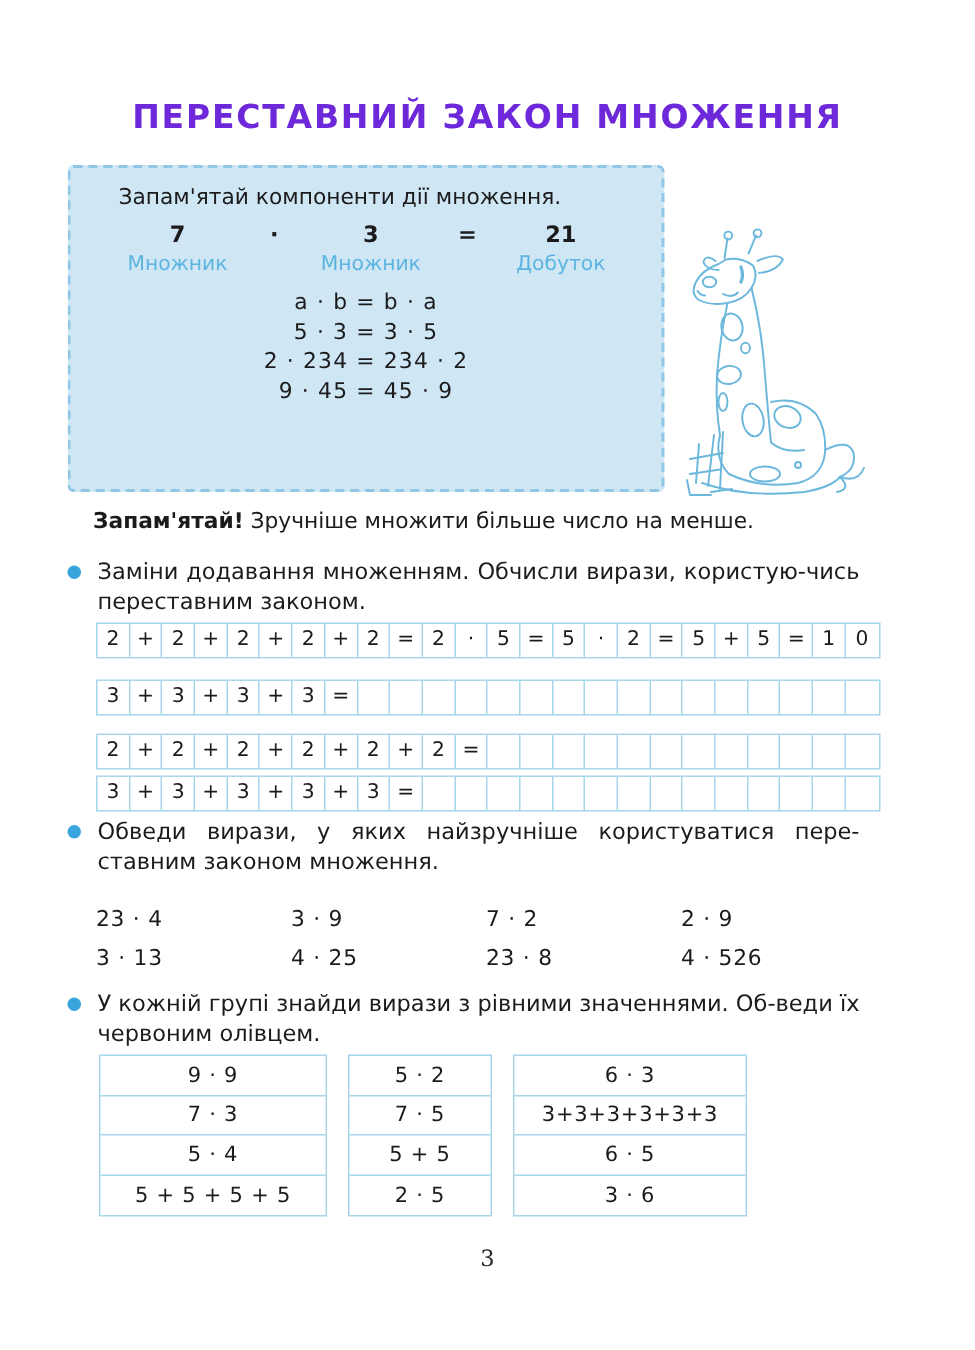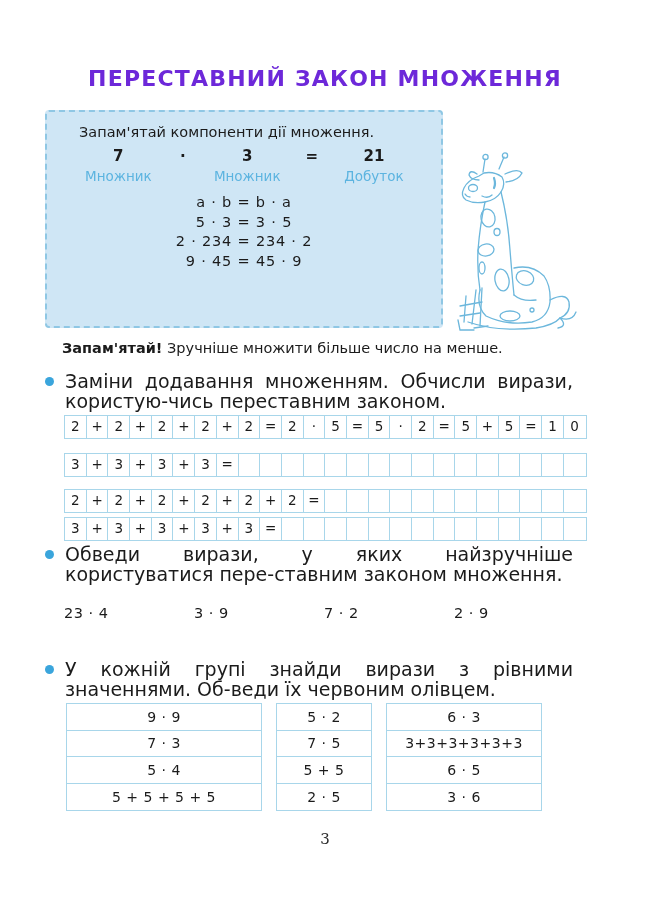--- a/index.html
+++ b/index.html
@@ -121,21 +121,21 @@
     position: absolute;
     left: 0;
     top: 6px;
     width: 9px;
     height: 9px;
     border-radius: 50%;
     background: #3aa5dc;
   }
   .task-text {
     margin-left: 20px;
-    font-size: 19px;
+    font-size: 15px;
     line-height: 20px;
     text-align: justify;
   }
   #task-1 { top: 371px; }
   #task-2 { top: 544px; }
   #task-3 { top: 659px; }
 
   
   .grid-row {
     position: absolute;
@@ -183,21 +183,21 @@
     left: 66px;
     top: 703px;
     width: 508px;
     display: flex;
     gap: 14px;
   }
   .tbl {
     border: 1px solid #a8d6ea;
     background: #ffffff;
   }
-  .tbl.w1 { width: 196px; }
+  .tbl.w1 { width: 152px; }
   .tbl.w2 { width: 96px; }
   .tbl.w3 { width: 156px; }
   .tbl-row {
     height: 26.5px;
     border-bottom: 1px solid #a8d6ea;
     display: flex;
     align-items: center;
     justify-content: center;
     font-size: 14px;
     color: #1b1b1b;
@@ -431,20 +431,26 @@
     <div class="task-text">Обведи вирази, у яких найзручніше користуватися пере-ставним законом множення.</div>
   </div>
 
   <div class="expr-grid">
     <div class="expr-row">
       <div class="expr-cell">23 · 4</div>
       <div class="expr-cell">3 · 9</div>
       <div class="expr-cell">7 · 2</div>
       <div class="expr-cell">2 · 9</div>
     </div>
+    <div class="expr-row">
+      <div class="expr-cell">3 · 13</div>
+      <div class="expr-cell">4 · 25</div>
+      <div class="expr-cell">23 · 8</div>
+      <div class="expr-cell">4 · 526</div>
+    </div>
   </div>
 
   <div class="task" id="task-3">
     <span class="task-bullet"></span>
     <div class="task-text">У кожній групі знайди вирази з рівними значеннями. Об-веди їх червоним олівцем.</div>
   </div>
 
   <div class="tables">
     <div class="tbl w1">
       <div class="tbl-row">9 · 9</div>

